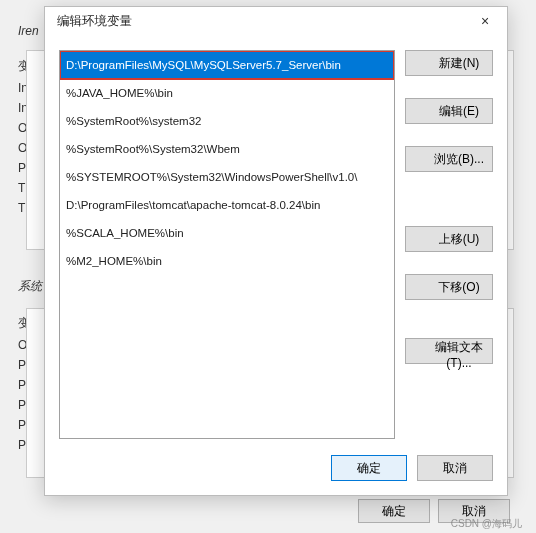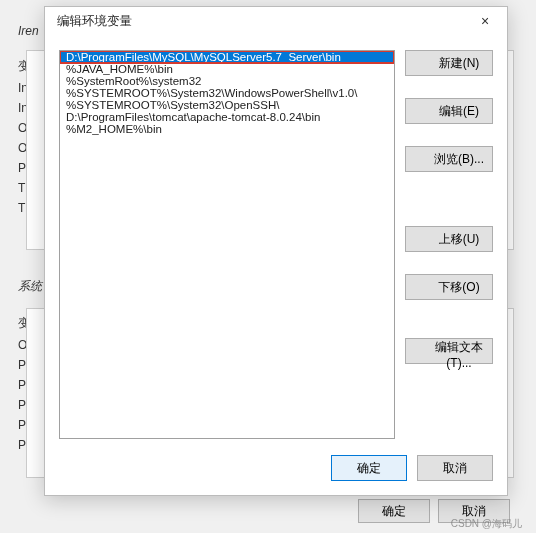--- a/index.html
+++ b/index.html
@@ -85,21 +85,21 @@
       padding: 14px 14px 6px 14px;
       gap: 10px;
     }
     .list-box {
       flex: 1;
       border: 1px solid #a0a0a0;
       background: #fff;
       overflow: hidden;
     }
     .list-item {
-      padding: 0 6px;
+      padding: 8px 6px;
       font-size: 11.5px;
       color: #222;
       white-space: nowrap;
       text-align: left;
       cursor: default;
     }
     .list-item.selected {
       background: #0078d7;
       color: #fff;
     }
@@ -188,23 +188,24 @@
 <div class="dialog">
   <div class="dialog-titlebar">
     <span>编辑环境变量</span>
     <span class="close-x">×</span>
   </div>
   <div class="dialog-body">
     <div class="list-box">
       <div class="list-item selected highlight-ring">D:\ProgramFiles\MySQL\MySQLServer5.7_Server\bin</div>
       <div class="list-item">%JAVA_HOME%\bin</div>
       <div class="list-item">%SystemRoot%\system32</div>
+      <div class="list-item">%SystemRoot%\System32\Wbem</div>
       <div class="list-item">%SYSTEMROOT%\System32\WindowsPowerShell\v1.0\</div>
-      <div class="list-item">%SYSTEMROOT%\System32\OpenSSH\</div>
       <div class="list-item">D:\ProgramFiles\tomcat\apache-tomcat-8.0.24\bin</div>
+      <div class="list-item">%SCALA_HOME%\bin</div>
       <div class="list-item">%M2_HOME%\bin</div>
     </div>
     <div class="side-buttons">
       <button>新建(N)</button>
       <div class="gap"></div>
       <button>编辑(E)</button>
       <div class="gap"></div>
       <button>浏览(B)...</button>
       <div class="gap"></div>
       <div class="gap"></div>

